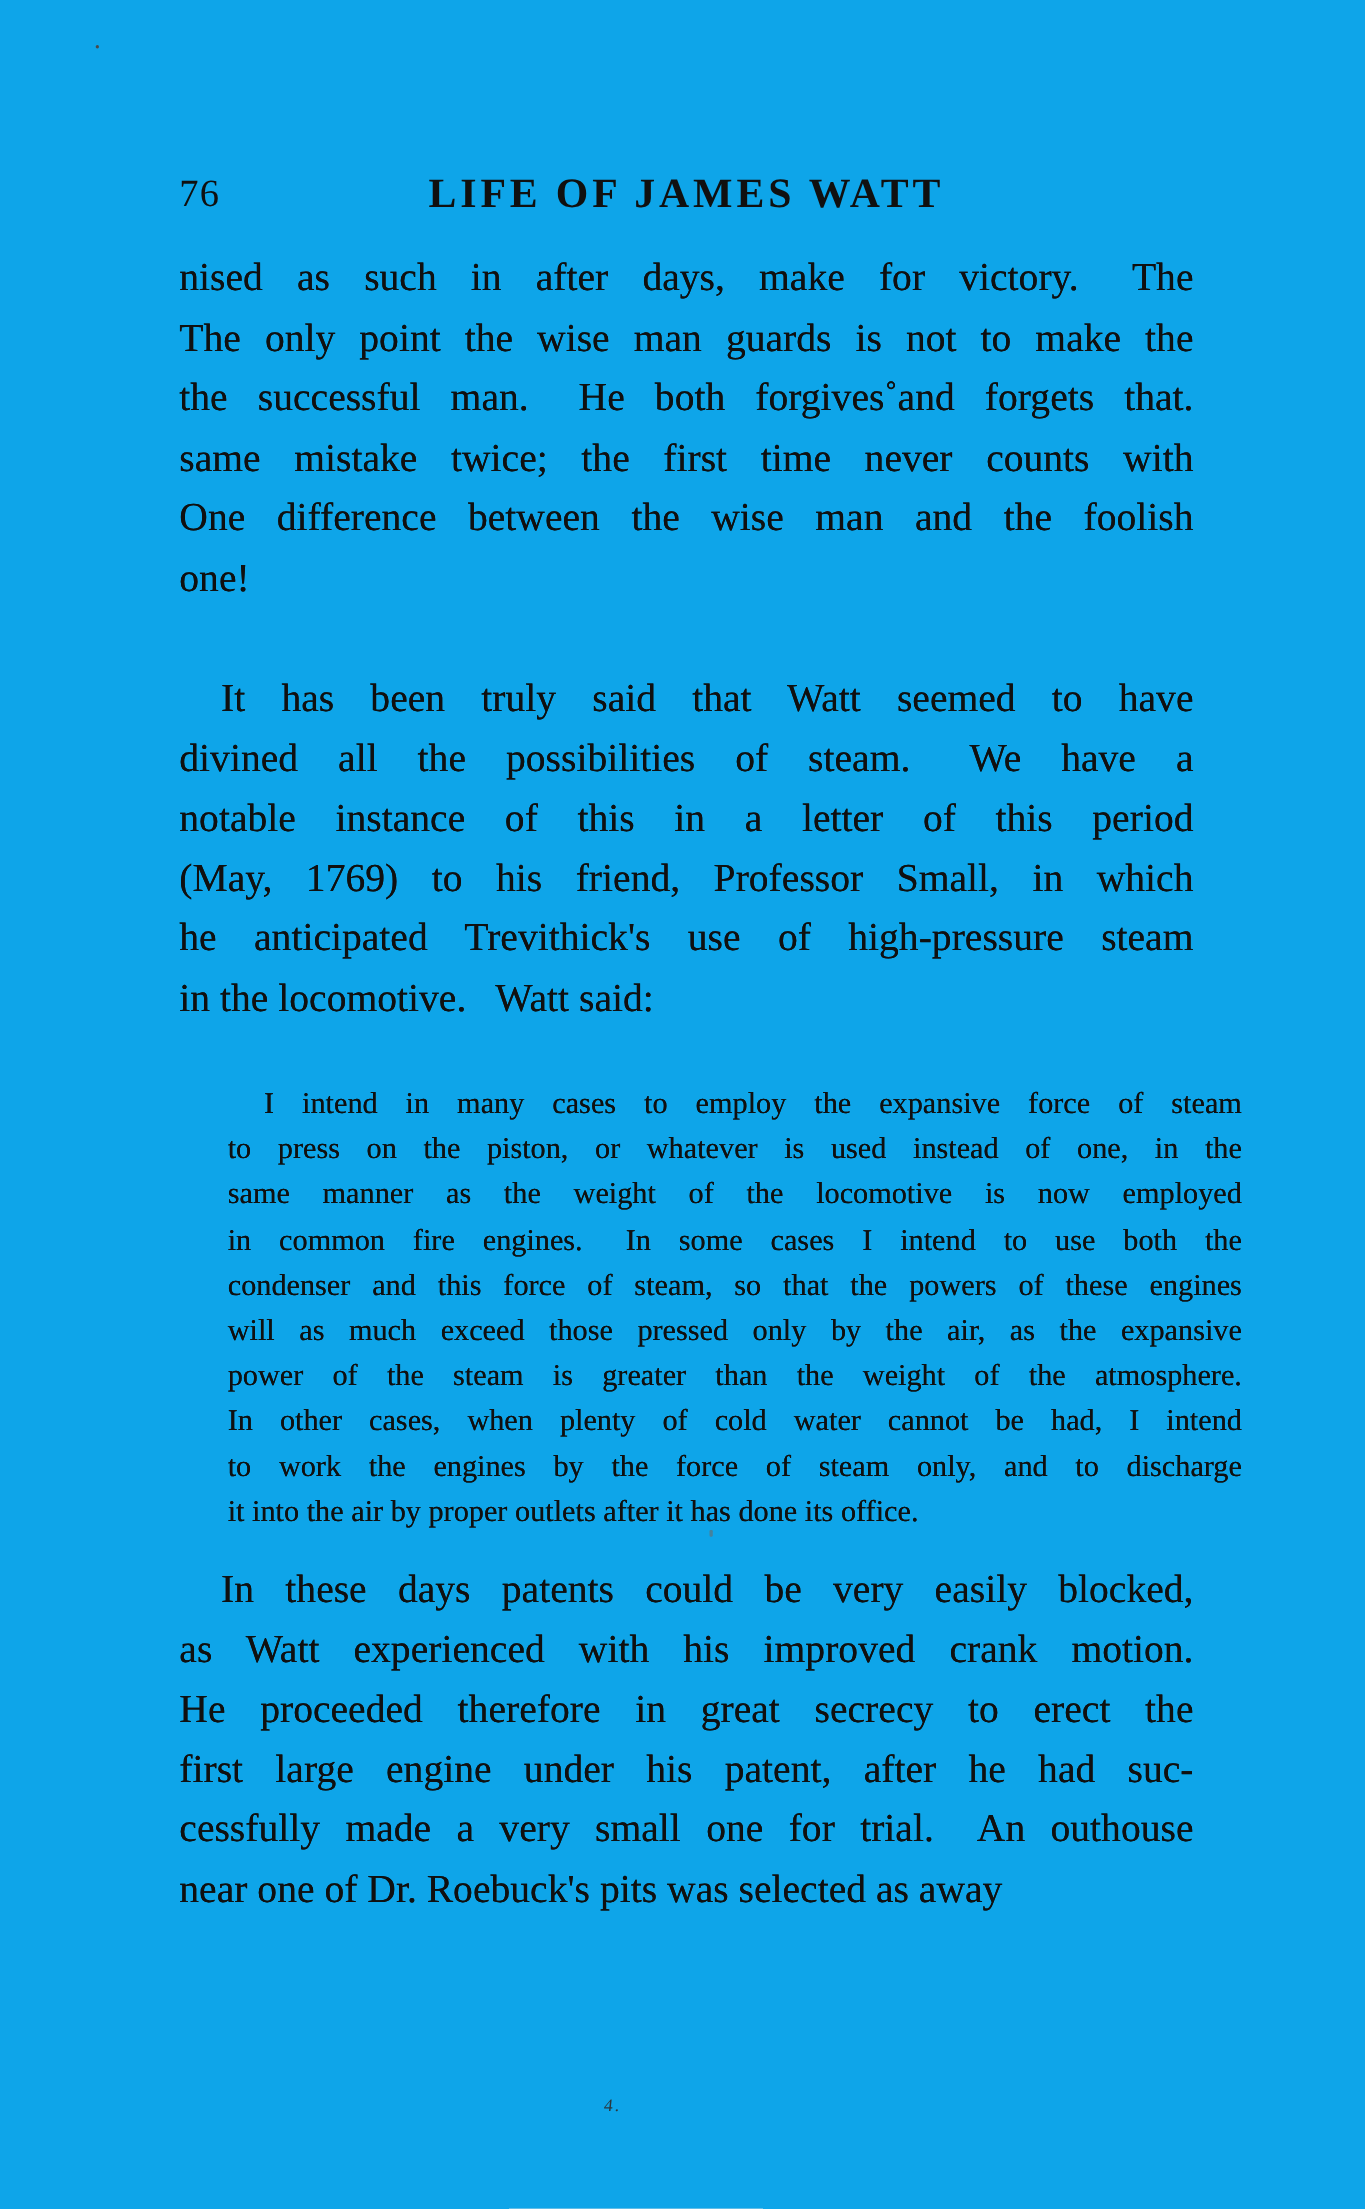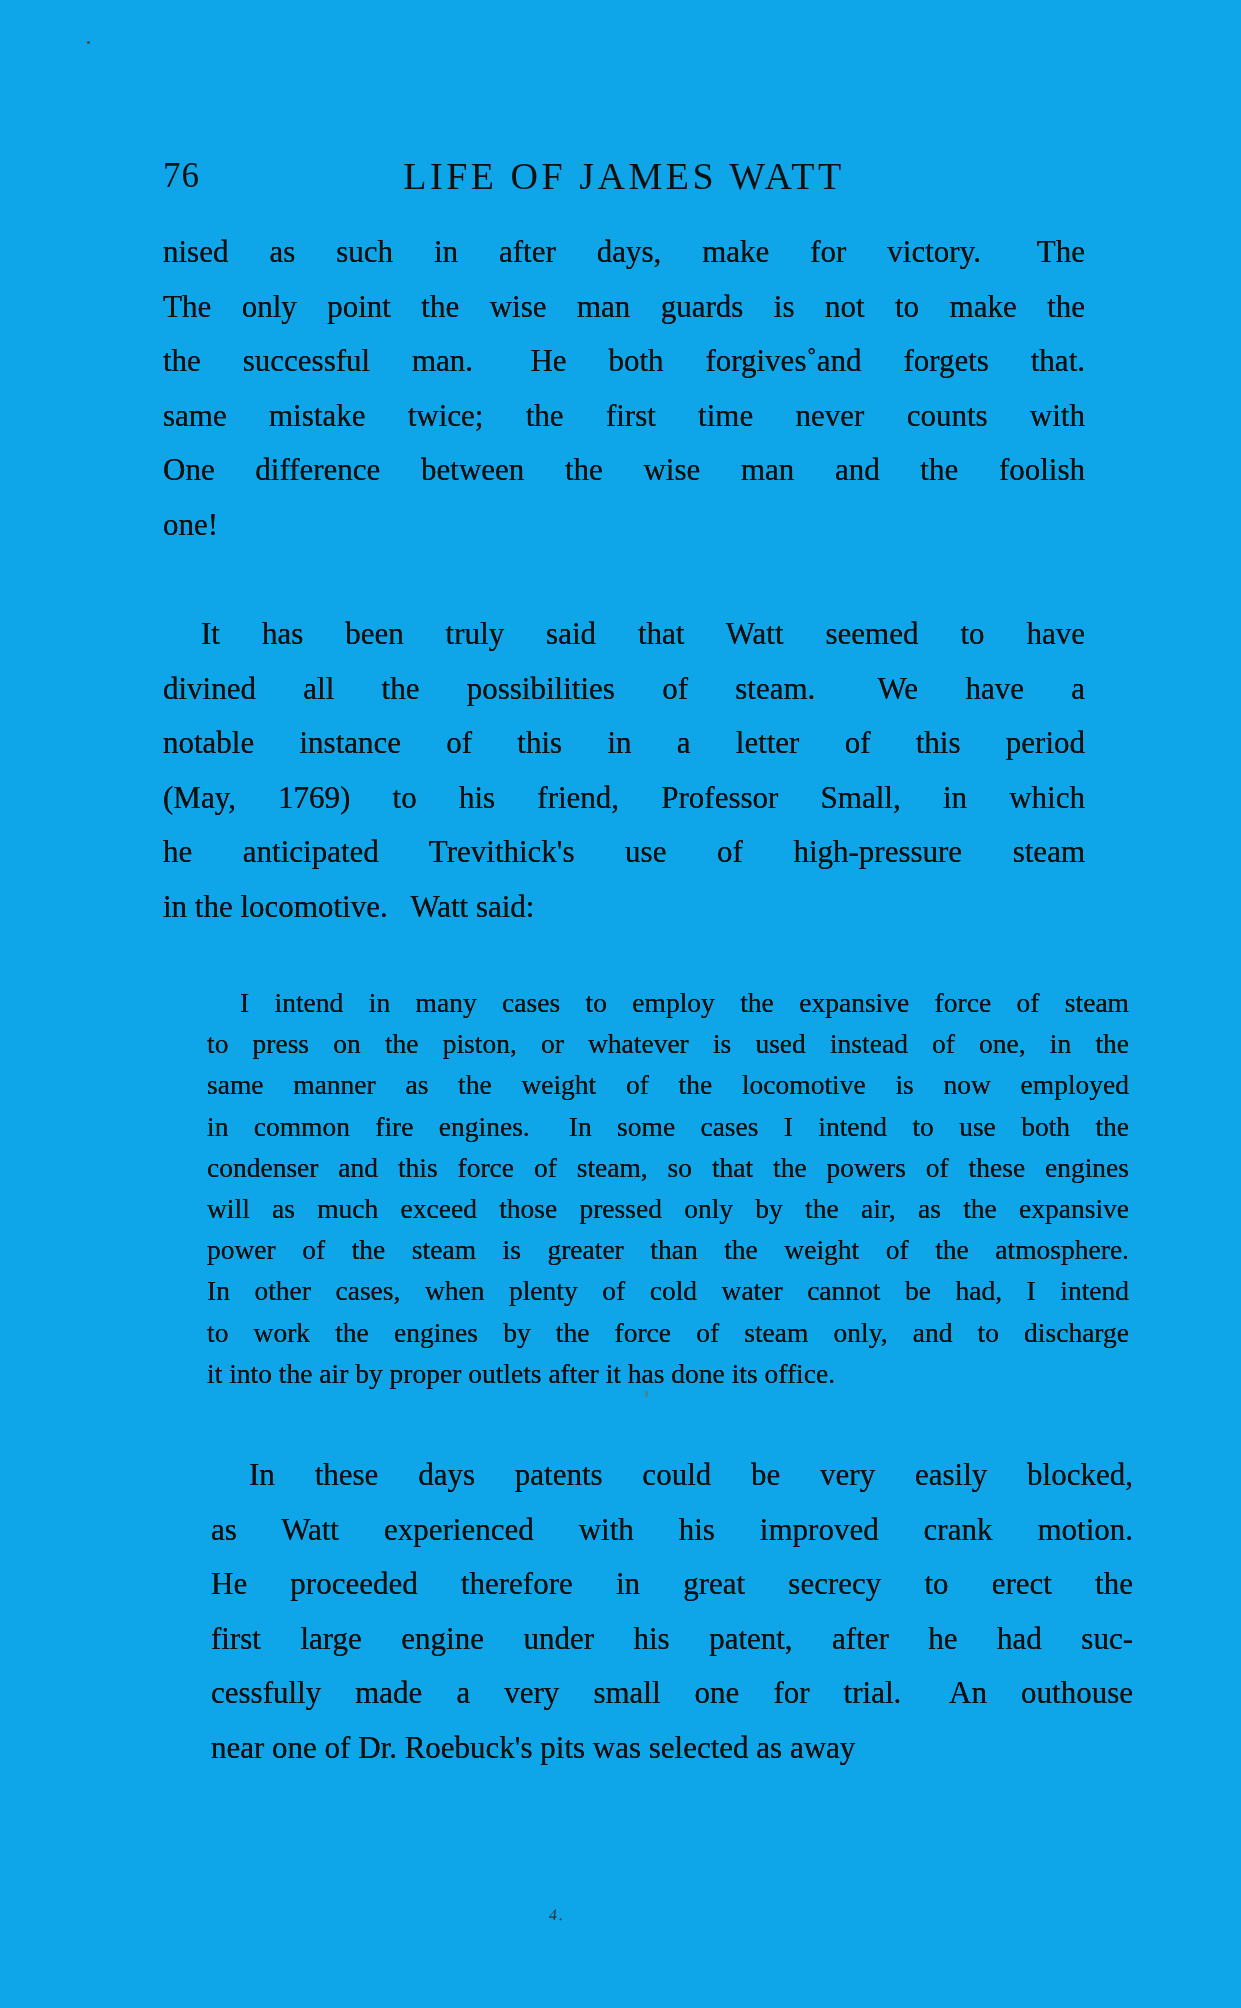--- a/index.html
+++ b/index.html
@@ -33,27 +33,28 @@
     letter-spacing: 1px;
   }
   .running-head {
     position: absolute;
     left: 0;
     width: 100%;
     text-align: center;
     font-size: 38px;
     letter-spacing: 3.5px;
     white-space: nowrap;
+    font-weight: bold;
   }
   
   .para {
     position: absolute;
     left: 163px;
     width: 922px;
-    font-size: 31px;
+    font-size: 36px;
     line-height: 54.6px;
     text-shadow: 0 0 0.6px currentColor;
   }
   .para .line {
     text-align: justify;
     text-align-last: justify;
     white-space: normal;
   }
   .para .line:last-child {
     text-align: left;
@@ -70,21 +71,21 @@
     line-height: 41.2px;
     text-shadow: 0 0 0.4px currentColor;
     margin-left: 44px;
   }
   .para.quote .line:first-child {
     text-indent: 33px;
   }
   #paragraph-1 { top: 225px; }
   #paragraph-2 { top: 607px; }
   #quote-block { top: 982px; }
-  #paragraph-3 { top: 1448px; margin-left: 48px; }
+  #paragraph-3 { top: 1417px; }
   
   .speck-top {
     position: absolute;
     left: 87px;
     top: 41px;
     width: 3px;
     height: 3px;
     background: #4a4a4a;
     border-radius: 50%;
   }

